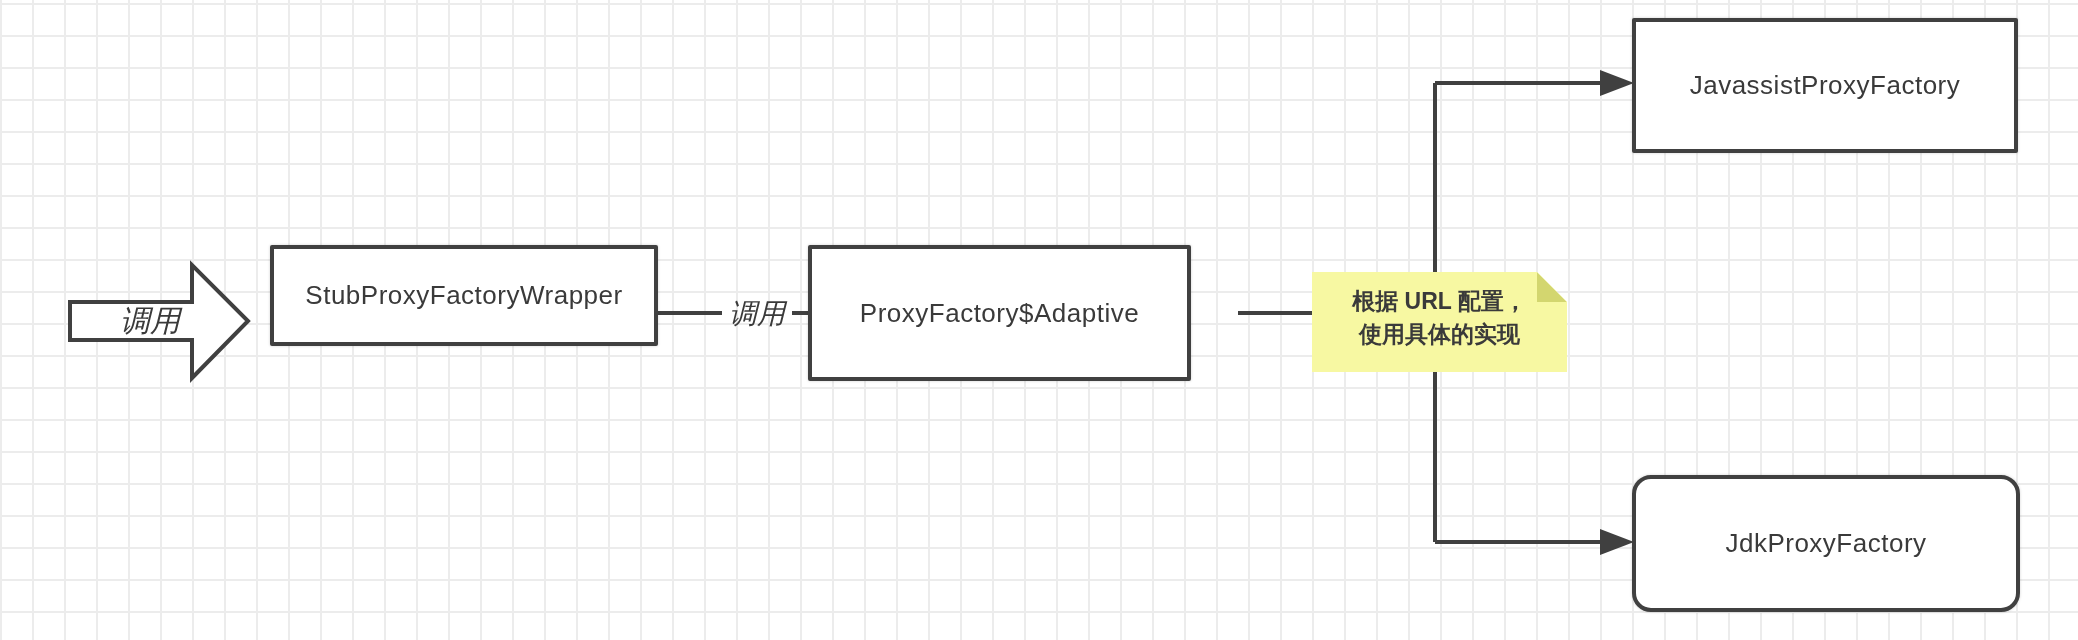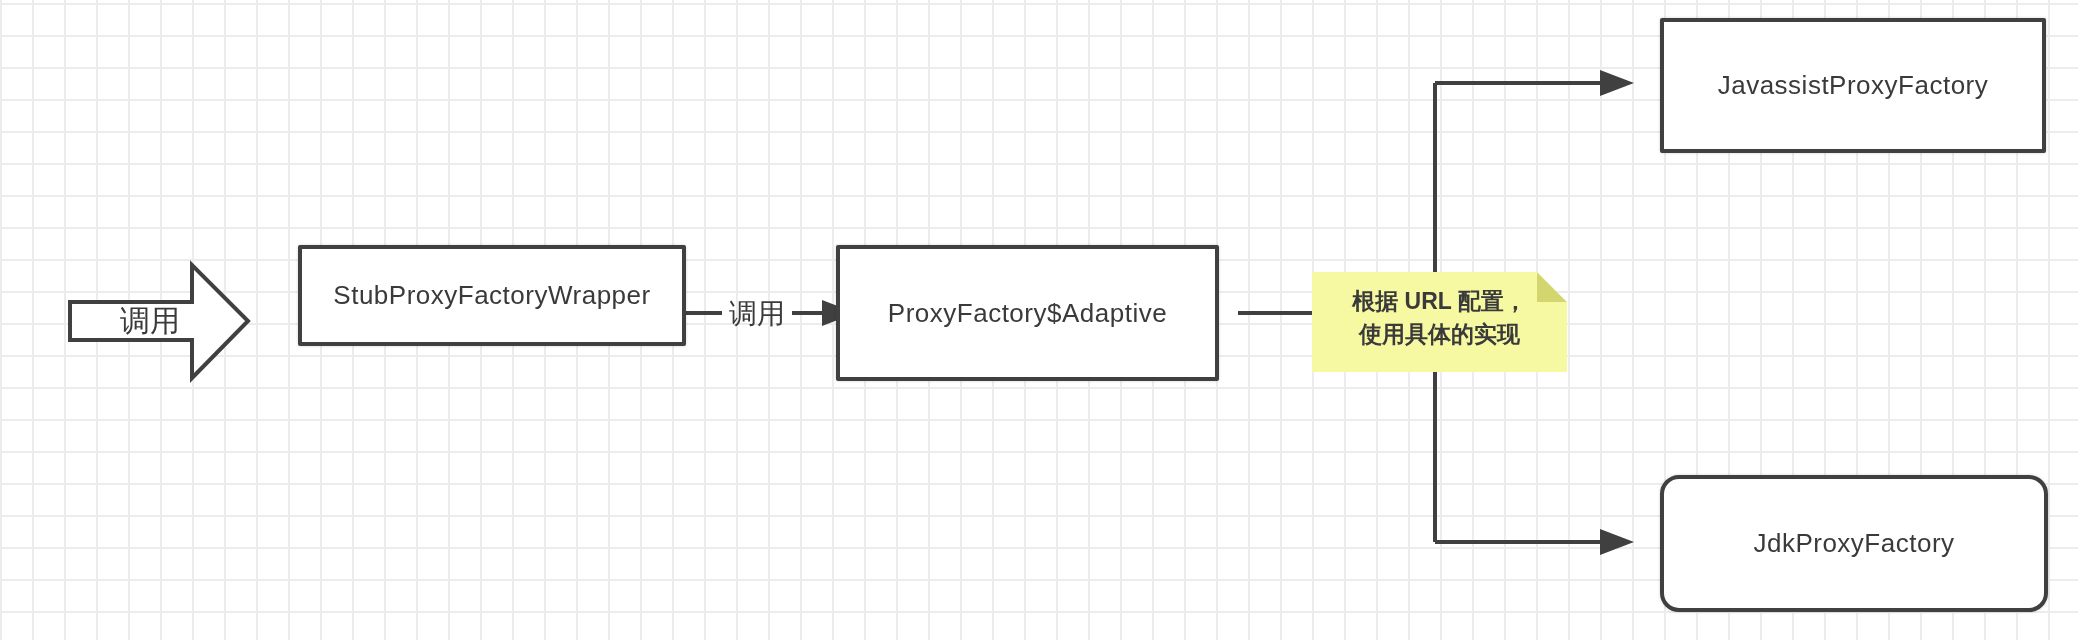--- a/index.html
+++ b/index.html
@@ -32,32 +32,32 @@
     border: 4px solid #404040;
     border-radius: 2px;
     box-sizing: border-box;
     display: flex;
     align-items: center;
     justify-content: center;
     color: #3a3a3a;
     font-size: 26px;
     letter-spacing: 0.5px;
     box-shadow: 0 0 3px rgba(0,0,0,0.18);
-    margin-left: 28px;
   }
   .node-stub      { left: 270px;  top: 245px; width: 388px; height: 101px; }
   .node-adaptive  { left: 808px;  top: 245px; width: 383px; height: 136px; }
   .node-javassist { left: 1632px; top: 18px;  width: 386px; height: 135px; }
   .node-jdk       { left: 1632px; top: 475px; width: 388px; height: 137px; border-radius: 19px; }
 
   .edge-label {
     position: absolute;
     z-index: 2;
     color: #3a3a3a;
     text-align: center;
+    font-style: italic;
   }
   .label-entry-arrow {
     left: 98px; top: 304px; width: 104px;
     font-size: 30px; line-height: 34px;
     z-index: 4;
   }
   .label-call {
     left: 720px; top: 299px; width: 74px;
     font-size: 28px; line-height: 30px;
   }

